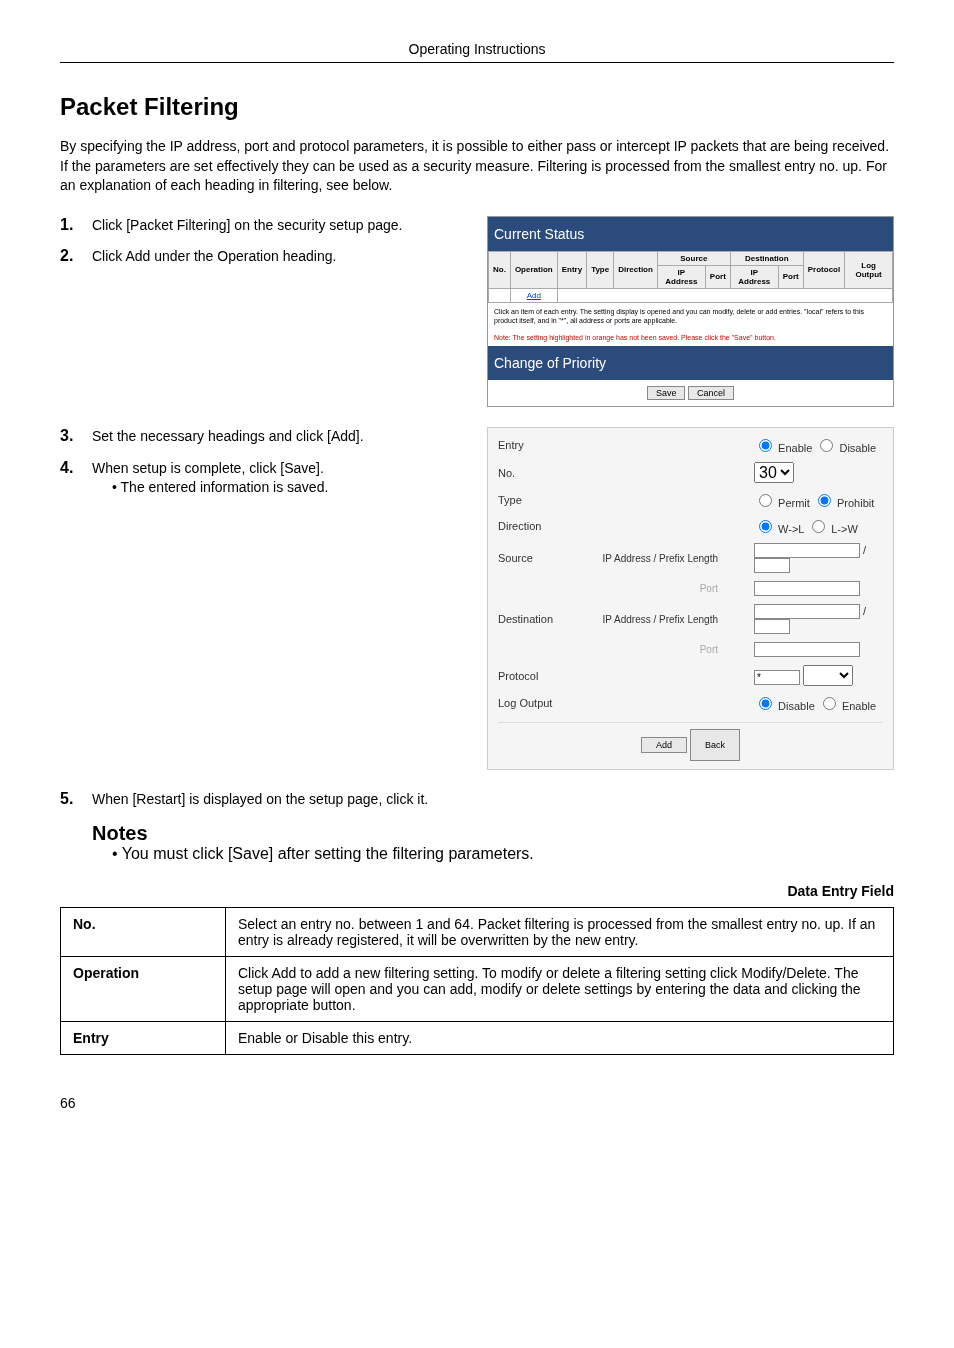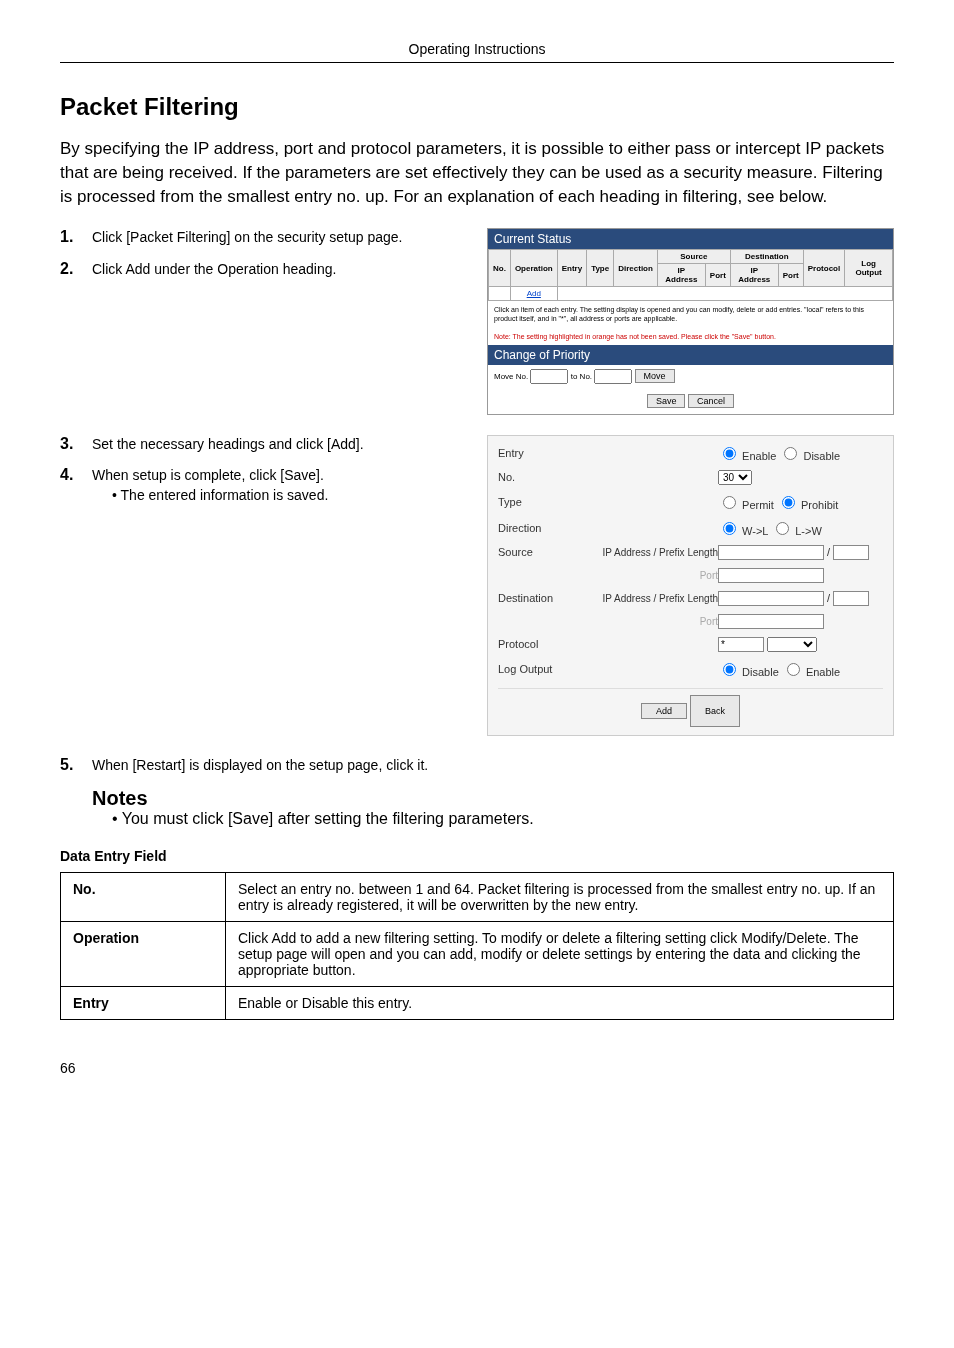--- a/index.html
+++ b/index.html
@@ -19,21 +19,21 @@
   }
   .header-text {
     font-size: 14px;
   }
   h1 {
     font-size: 24px;
     font-weight: bold;
     margin: 0 0 16px 0;
   }
   .intro {
-    font-size: 17px;
+    font-size: 14px;
     line-height: 1.4;
     margin-bottom: 20px;
   }
   .steps-section {
     display: flex;
     gap: 20px;
     margin-bottom: 20px;
   }
   .steps-left {
     flex: 1;
@@ -76,22 +76,22 @@
     content: "• ";
   }
   .screenshot1 {
     border: 1px solid #999;
     font-size: 9px;
     background: #fff;
   }
   .ss-bar {
     background: #2a4b7c;
     color: #fff;
-    padding: 3px 6px;
-    font-size: 12px;
+    padding: 9px 6px;
+    font-size: 14px;
   }
   .ss-table {
     width: 100%;
     border-collapse: collapse;
     font-size: 8px;
   }
   .ss-table th, .ss-table td {
     border: 1px solid #aaa;
     padding: 2px 4px;
     text-align: center;
@@ -150,39 +150,41 @@
   .form-sublabel {
     width: 140px;
     font-size: 10px;
     text-align: right;
   }
   .form-sublabel-disabled {
     color: #aaa;
   }
   .form-value {
     flex: 1;
+    margin-left: 36px;
   }
   .form-value input[type="text"] {
     font-size: 10px;
     border: 1px solid #888;
   }
   .form-value select {
-    font-size: 10px;
+    font-size: 16px;
   }
   .footer-btns {
     text-align: center;
     margin-top: 10px;
     padding-top: 6px;
     border-top: 1px solid #ddd;
   }
   .data-entry-heading {
     font-weight: bold;
     font-size: 14px;
     margin-top: 20px;
     margin-bottom: 8px;
+    text-align: right;
   }
   .data-table {
     width: 100%;
     border-collapse: collapse;
     font-size: 14px;
   }
   .data-table td {
     border: 1px solid #000;
     padding: 8px 12px;
     vertical-align: top;
@@ -243,27 +245,20 @@
         <tr>
           <td></td>
           <td><span class="ss-add">Add</span></td>
           <td colspan="9"></td>
         </tr>
       </tbody>
         </table>
       <div class="ss-note">Click an item of each entry. The setting display is opened and you can modify, delete or add entries. "local" refers to this product itself, and in "*", all address or ports are applicable.</div>
       <div class="ss-note ss-note-red">Note: The setting highlighted in orange has not been saved. Please click the "Save" button.</div>
       <div class="ss-bar">Change of Priority</div>
-      <div class="ss-priority">
-        <span>Move No.</span>
-        <input type="text" style="">
-        <span>to No.</span>
-        <input type="text" style="">
-        <button class="ss-btn">Move</button>
-      </div>
       <div class="ss-center">
         <button class="ss-btn">Save</button>
         <button class="ss-btn">Cancel</button>
       </div>
     </div>
   </div>
 </div>
 
 <div class="steps-section">
   <div class="steps-left">

